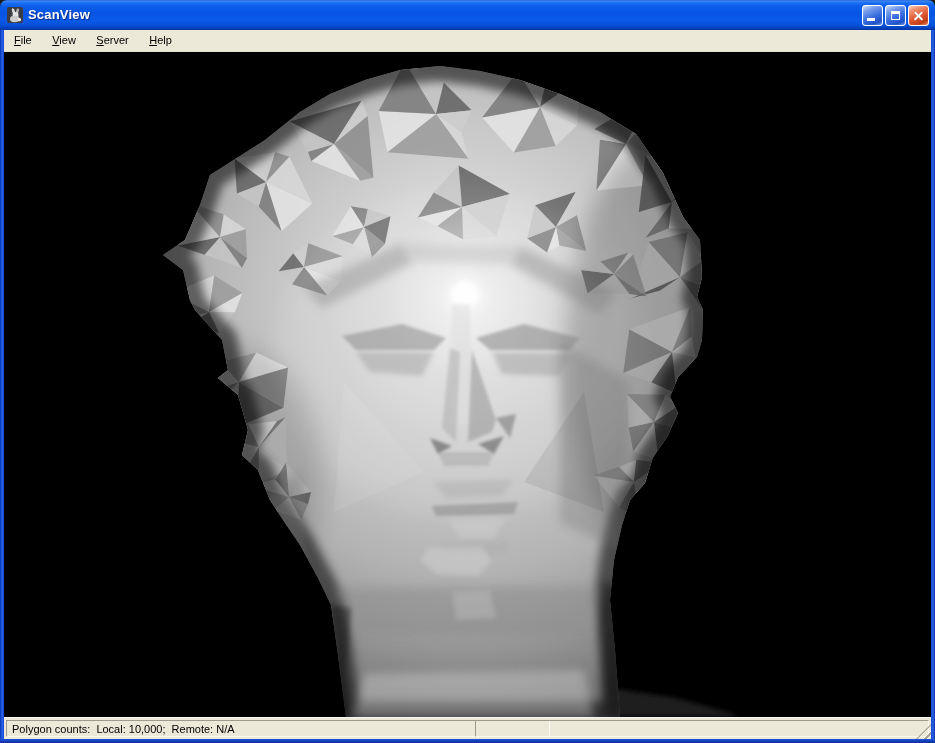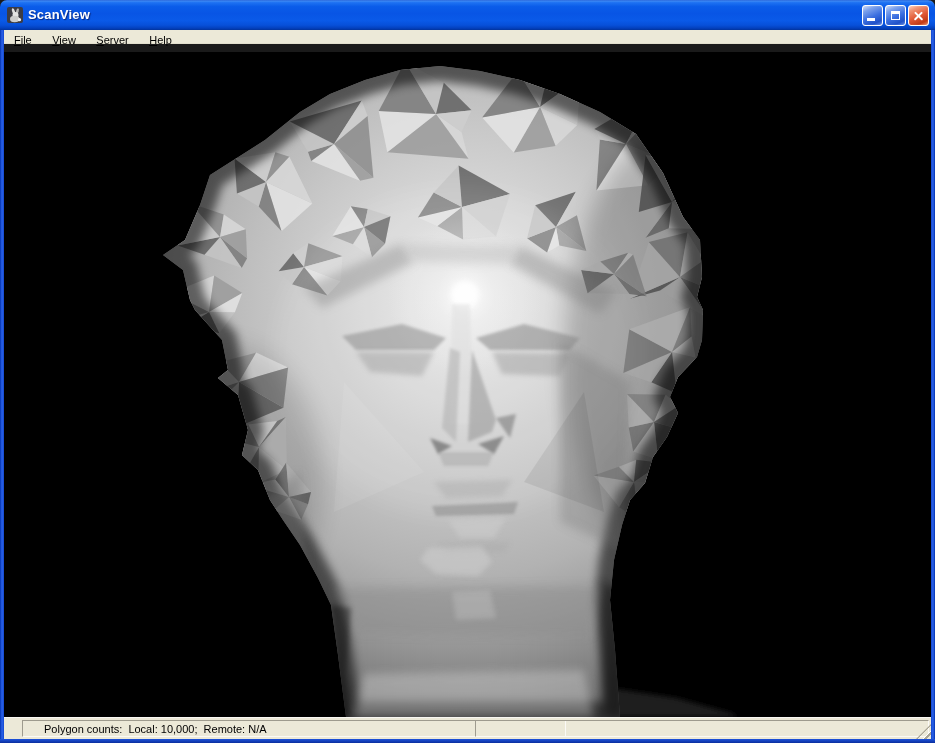--- a/index.html
+++ b/index.html
@@ -43,21 +43,21 @@
   .glyph-x1,.glyph-x2{position:absolute;left:4px;top:8.5px;width:11px;height:2.4px;background:#fff;border-radius:1px;}
   .glyph-x1{transform:rotate(45deg);} .glyph-x2{transform:rotate(-45deg);}
   
   .b-left,.b-right{position:absolute;top:30px;bottom:0;width:4px;}
   .b-left{left:0;background:linear-gradient(90deg,#0231ae,#2c63ea 50%,#1247cf);}
   .b-right{right:0;background:linear-gradient(270deg,#0231ae,#2c63ea 50%,#1247cf);}
   .b-bottom{position:absolute;left:0;right:0;bottom:0;height:4px;
     background:linear-gradient(180deg,#1d53dc,#0a2e9e);}
   
   .menubar{
-    position:absolute;top:30px;left:4px;right:4px;height:14px;
+    position:absolute;top:30px;left:4px;right:4px;height:22px;
     background:#ece9d8;border-bottom:1px solid #e2dfcd;box-sizing:border-box;
   }
   .menuitem{
     display:inline-block;padding:0 8px;line-height:21px;
     font-size:11px;color:#000;cursor:default;
   }
   .menuitem:first-child{margin-left:2px;}
   .menuitem u{text-decoration:underline;}
   
   .viewport{
@@ -67,21 +67,21 @@
   .viewport svg{display:block;}
   
   .statusbar{
     position:absolute;left:4px;right:4px;top:717px;height:22px;
     background:#ece9d8;border-top:1px solid #f8f7f2;box-sizing:border-box;
   }
   .pane{
     position:absolute;top:2px;height:17px;box-sizing:border-box;
     border:1px solid;border-color:#9e9b8e #fbfaf6 #fbfaf6 #9e9b8e;
   }
-  .pane-left{left:18px;width:544px;padding-left:16px;}
+  .pane-left{left:2px;width:544px;}
   .pane-right{left:471px;right:2px;}
   .pane-left span{
     display:block;padding-left:5px;line-height:14px;margin-top:1px;
     font-size:11px;color:#000;white-space:pre;
   }
   .grip{
     position:absolute;right:0;bottom:0;width:15px;height:15px;
     background:repeating-linear-gradient(135deg,rgba(0,0,0,0) 0 3px,#ffffff 3px 4px,#a8a494 4px 6px);
     clip-path:polygon(100% 0,100% 100%,0 100%);
     cursor:nwse-resize;

